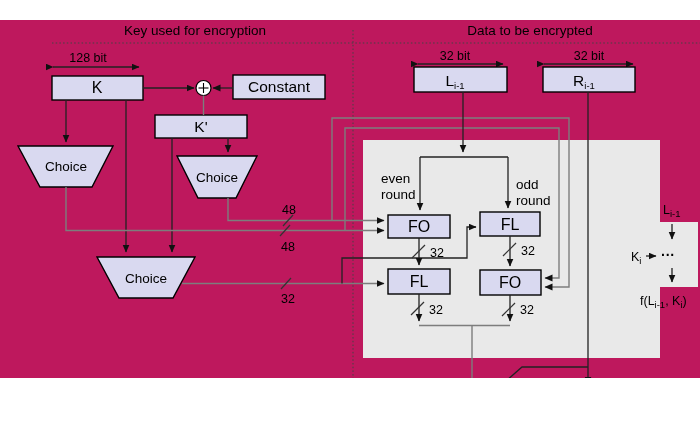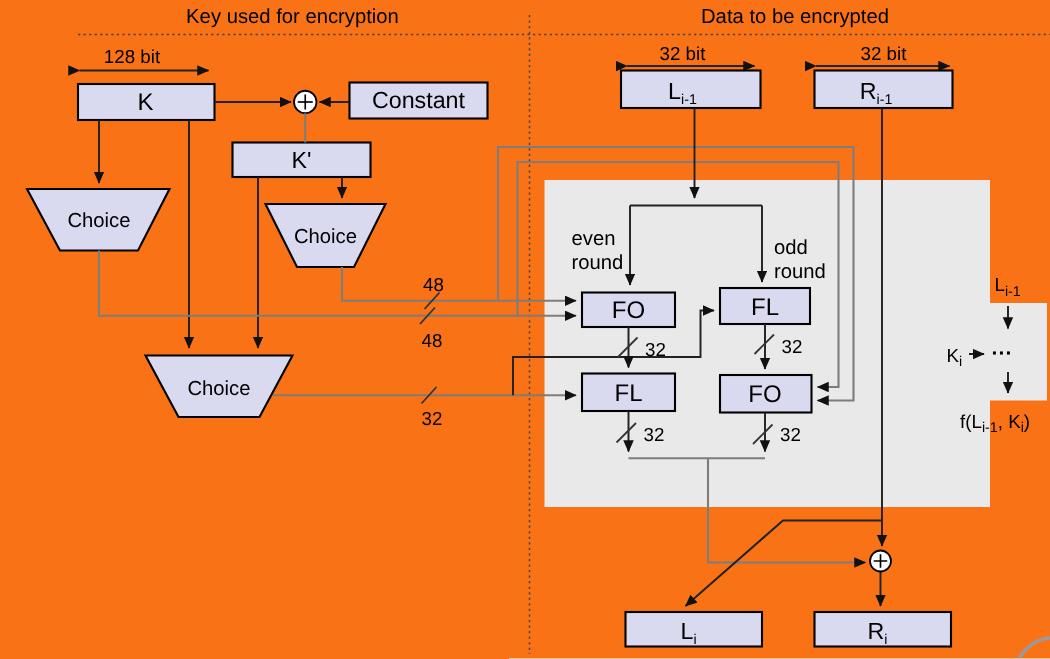--- a/index.html
+++ b/index.html
@@ -1,16 +1,16 @@
 <!DOCTYPE html>
 <html style="--box_fill: #d9d9f0; --box_border: #000000; --panel: #e9e9e9; --wire: #7d7d7d; --wire_dark: #222222;"><head>
 <meta charset="utf-8">
 <style>
   html,body{margin:0;padding:0;background:#fff;}
-  .stage{position:relative;width:700px;height:439px;background:#f97316;overflow:hidden;}
+  .stage{position:relative;width:700px;height:358px;background:#be185d;overflow:hidden;margin-top:20px;}
   svg text{font-family:"Liberation Sans","DejaVu Sans",sans-serif;fill:#000;}
   .box{fill:var(--box_fill,#d9d9f0);stroke:var(--box_border,#000);stroke-width:1.4;}
   .panel{fill:var(--panel,#e9e9e9);stroke:none;}
   .w{stroke:var(--wire,#7d7d7d);stroke-width:1.4;fill:none;}
   .wd{stroke:var(--wire_dark,#222222);stroke-width:1.3;fill:none;}
   .dash{stroke:#444;stroke-width:1;fill:none;stroke-dasharray:1.5 2.2;}
   .slash{stroke:#333;stroke-width:1.2;fill:none;}
   .t-title{font-size:13.5px;}
   .t-box{font-size:15.5px;}
   .t-big{font-size:16px;}

